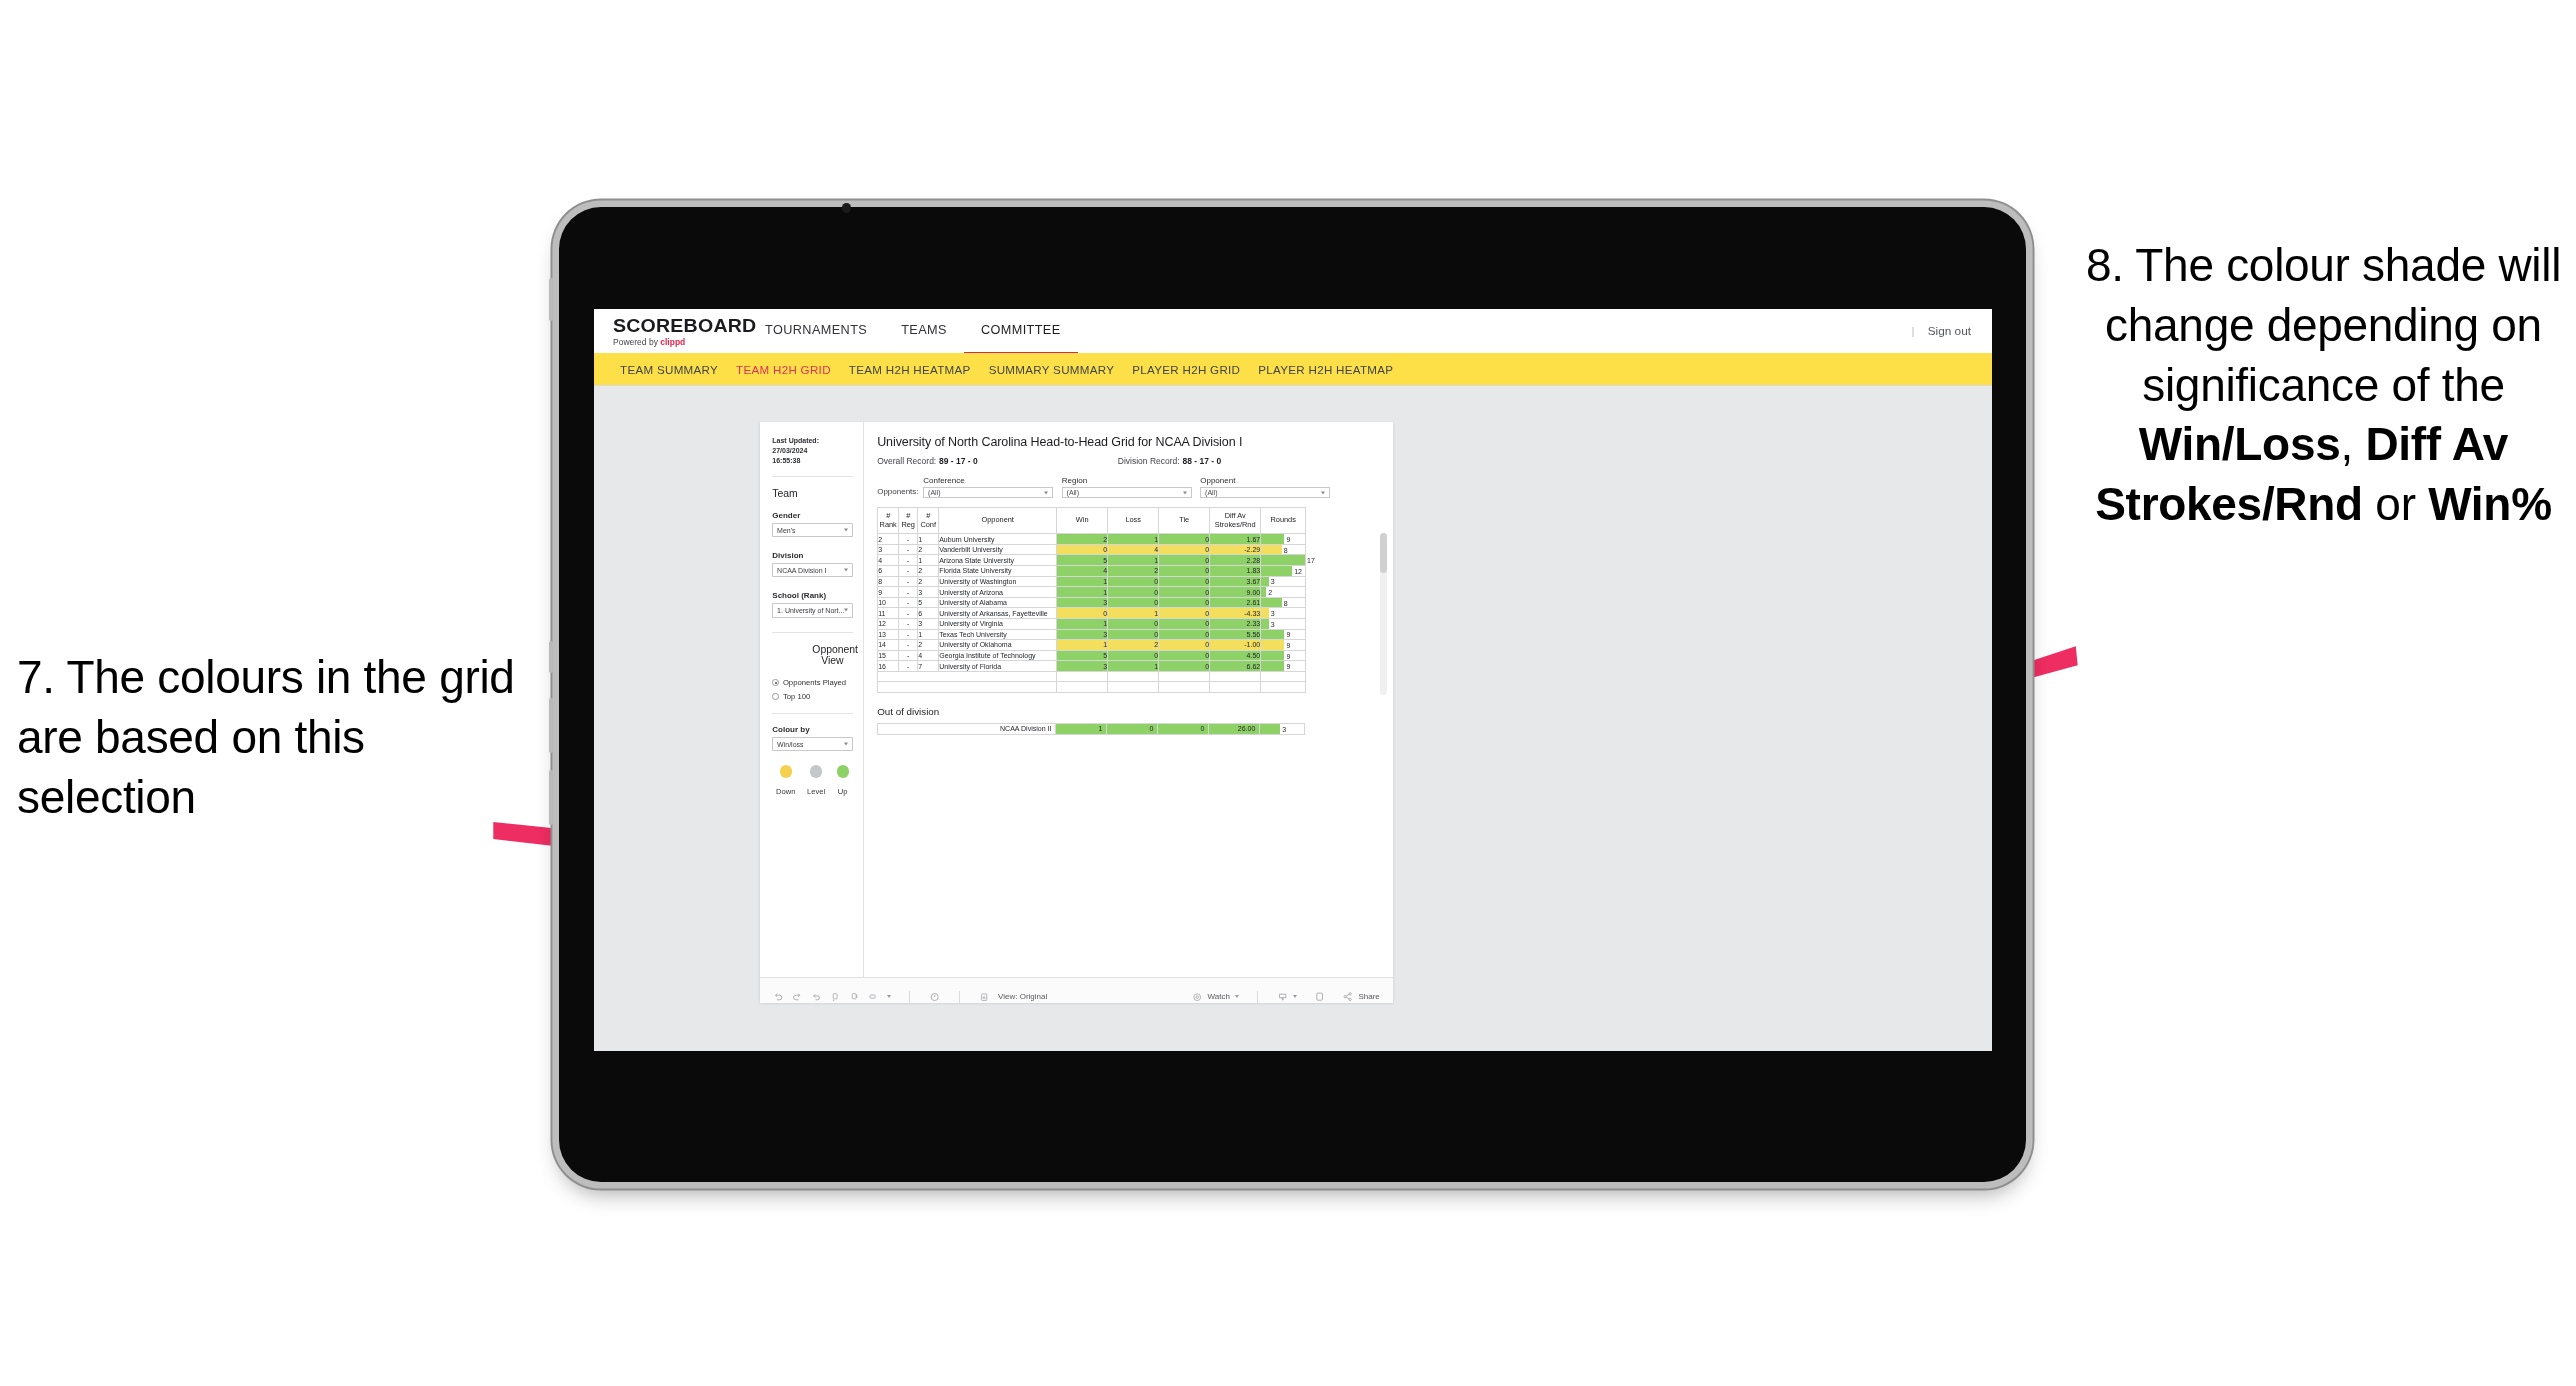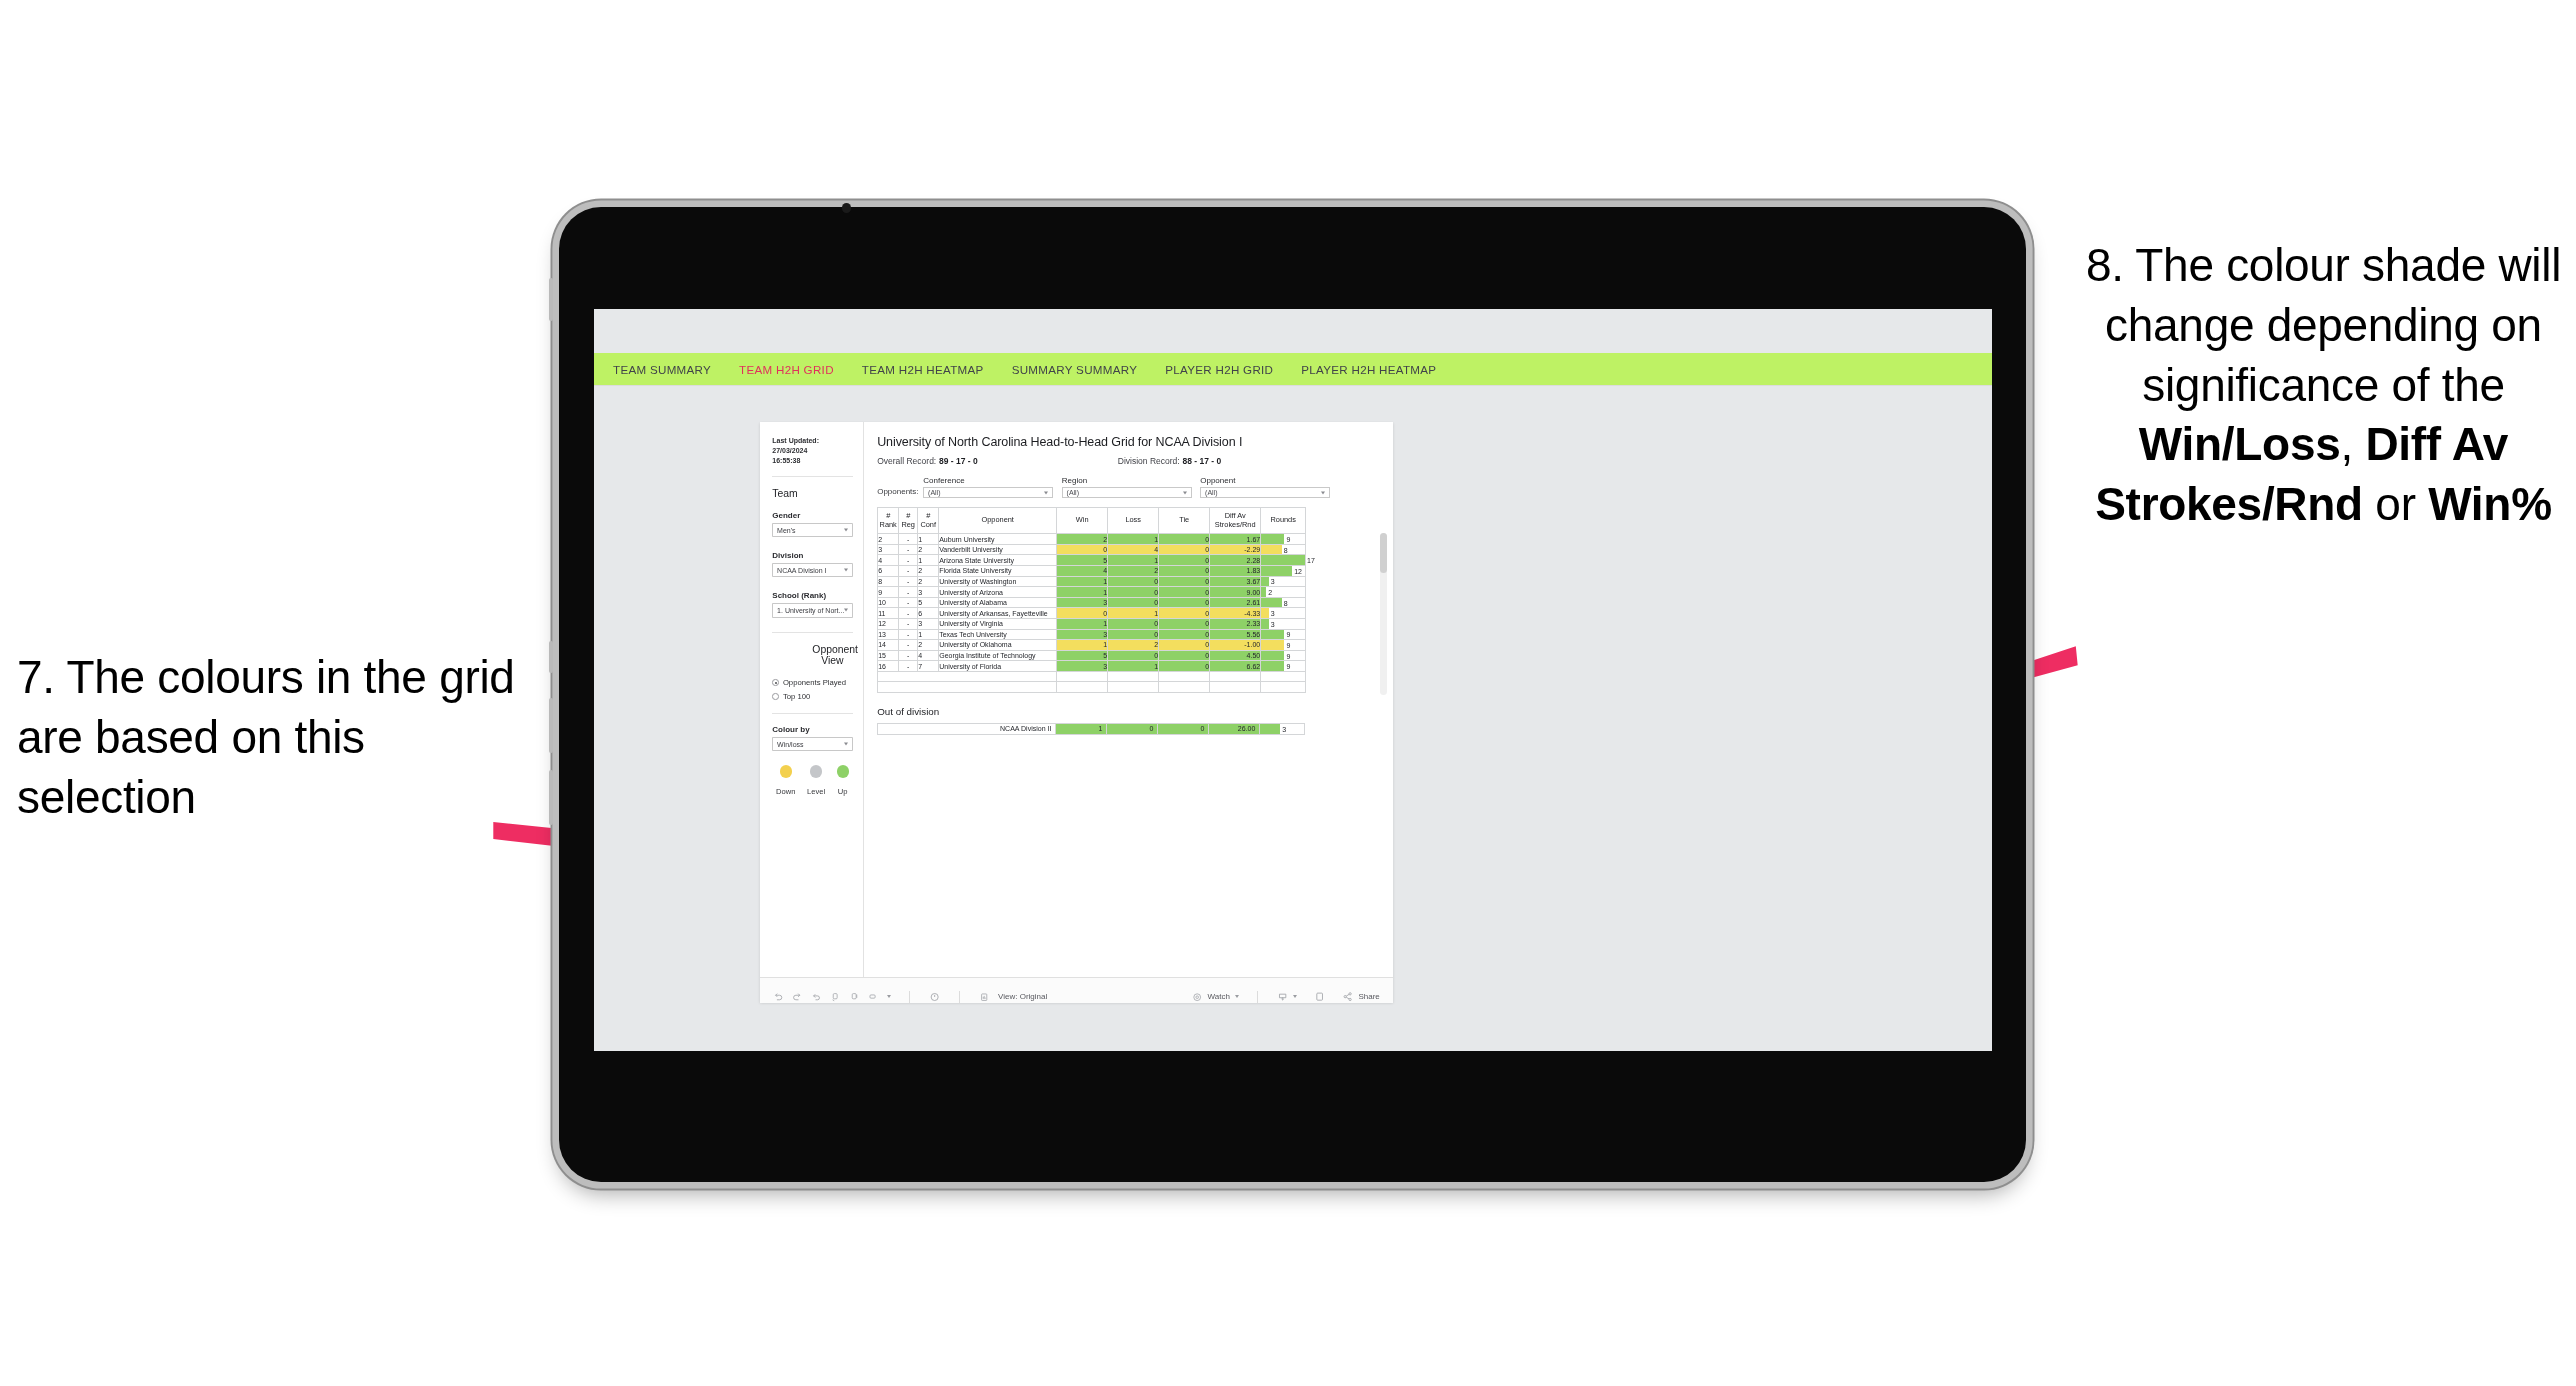--- a/index.html
+++ b/index.html
@@ -71,22 +71,22 @@
     border-bottom:2.8px solid transparent;margin-bottom:-0.9px;
   }
   .topnav a.active{border-bottom-color:#d5294f;color:#1d1e22;}
   #signout{margin-left:auto;display:flex;align-items:center;padding-right:21px;gap:13.2px;
            font-size:11.8px;color:#55575d;}
   #signout .bar{color:#c0c0c4;}
 
   
   #subnav{
     position:absolute;left:0;top:44px;width:1398px;height:32px;
-    background:#bef264;border-bottom:0.9px solid #dcdcdc;
-    display:flex;align-items:center;padding-left:19px;gap:28px;
+    background:#fde047;border-bottom:0.9px solid #dcdcdc;
+    display:flex;align-items:center;padding-left:26px;gap:18px;
   }
   #subnav a{font-size:11.6px;color:#41434a;text-decoration:none;letter-spacing:0.3px;}
   #subnav a.active{color:#e0315c;}
 
   
   #dash{
     position:absolute;left:166px;top:113px;width:633px;height:581px;
     background:#ffffff;box-shadow:0 0.9px 2.8px rgba(0,0,0,.14);
     display:flex;flex-direction:column;
   }
@@ -222,20 +222,35 @@
 
 <div id="tablet">
   <div class="btn-side" id="side-top"></div>
   <div class="btn-side" id="side-a"></div>
   <div class="btn-side" id="side-b"></div>
   <div class="btn-side" id="side-c"></div>
   <div id="cam"></div>
 
   <div id="screen">
 
+    <div id="appheader">
+      <div id="logoblock">
+        <div class="sb">SCOREBOARD</div>
+        <div class="pb"><span>Powered by</span> <span class="brand">clippd</span></div>
+      </div>
+      <nav class="topnav">
+        <a href="#">TOURNAMENTS</a>
+        <a href="#">TEAMS</a>
+        <a href="#" class="active">COMMITTEE</a>
+      </nav>
+      <div id="signout">
+        <span class="bar">|</span>
+        <span>Sign out</span>
+      </div>
+    </div>
 
     <div id="subnav">
       <a href="#">TEAM SUMMARY</a>
       <a href="#" class="active">TEAM H2H GRID</a>
       <a href="#">TEAM H2H HEATMAP</a>
       <a href="#">SUMMARY SUMMARY</a>
       <a href="#">PLAYER H2H GRID</a>
       <a href="#">PLAYER H2H HEATMAP</a>
     </div>
 

